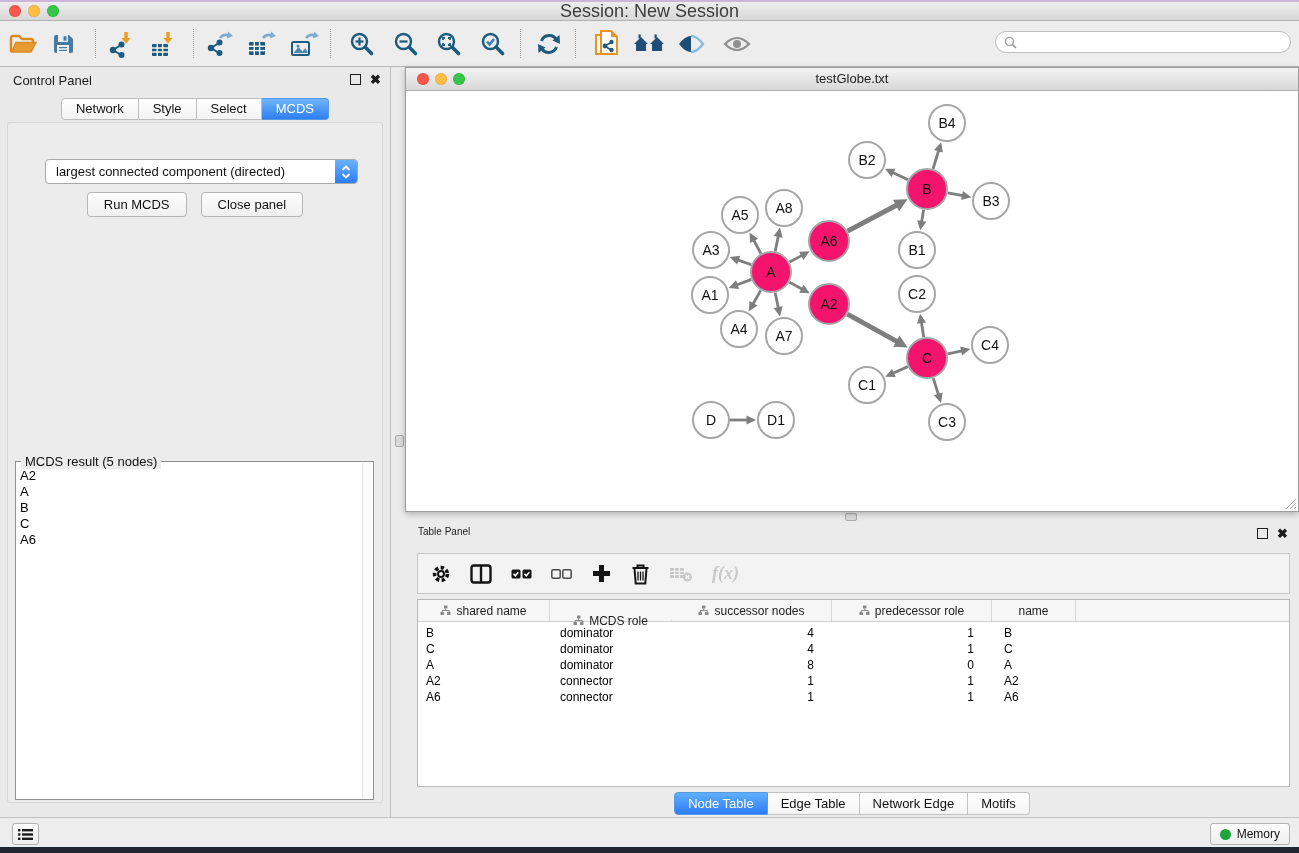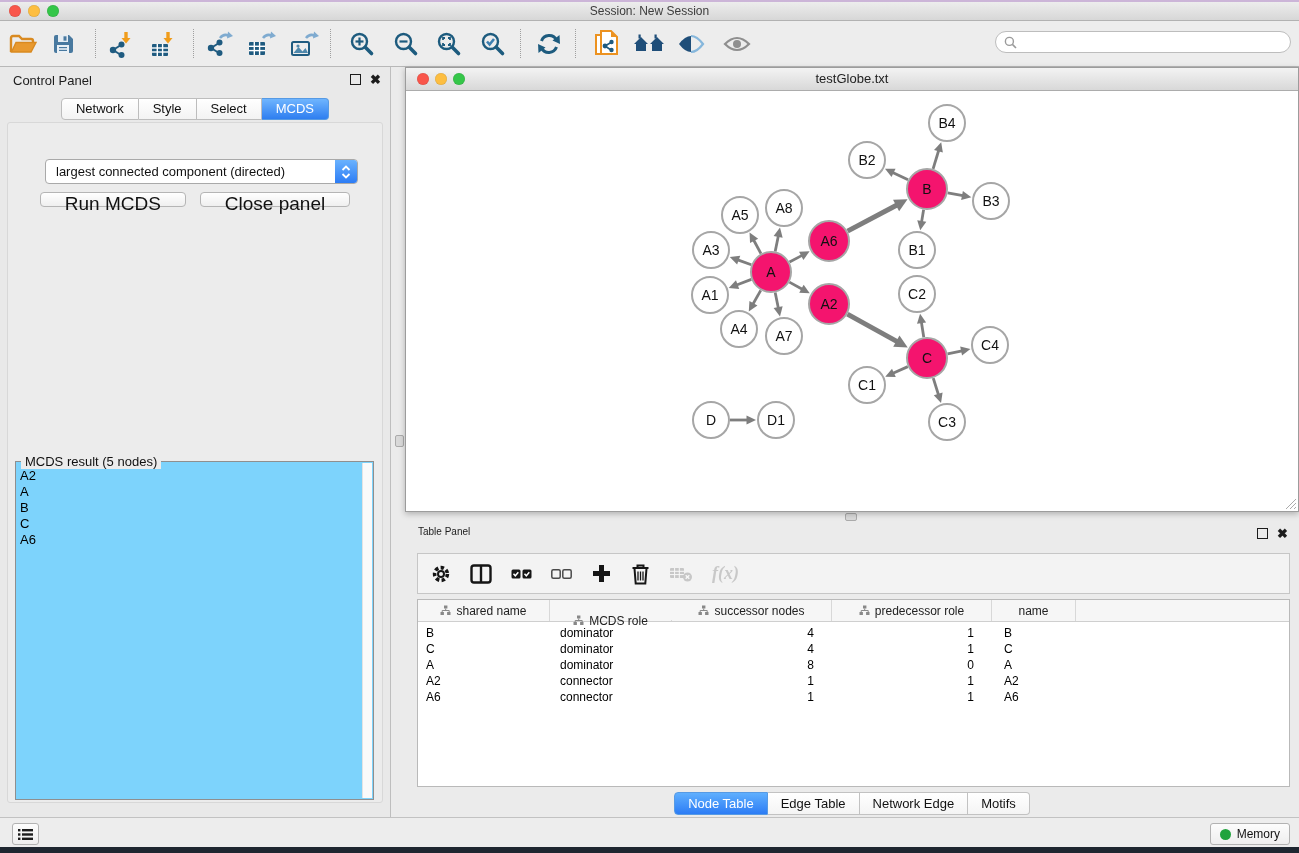--- a/index.html
+++ b/index.html
@@ -1,21 +1,21 @@
 <!DOCTYPE html>
 <html><head>
 <meta charset="utf-8">
 <style>
   html,body{margin:0;padding:0;}
   .screen{position:relative;width:1299px;height:853px;background:#1e2630;font-family:"Liberation Sans",sans-serif;overflow:hidden;-webkit-font-smoothing:antialiased;}
   .top-line{position:absolute;top:0;left:0;width:100%;height:2px;background:#ccb5d8;}
   .app{position:absolute;top:2px;left:0;width:1299px;height:843px;background:#EBEBEB;}
 
   
-  .titlebar{position:absolute;top:0;left:0;right:0;height:18px;background:linear-gradient(#EDEDED,#D7D7D7);border-bottom:1px solid #B2B2B2;text-align:center;font-size:12px;line-height:18px;color:#3c3c3c;}
+  .titlebar{position:absolute;top:0;left:0;right:0;height:18px;background:linear-gradient(#EDEDED,#D7D7D7);border-bottom:1px solid #B2B2B2;text-align:center;font-size:18px;line-height:18px;color:#3c3c3c;}
   .lights{position:absolute;left:9px;top:3px;display:flex;gap:7px;}
   .light{width:12px;height:12px;border-radius:50%;box-shadow:inset 0 0 1px rgba(0,0,0,.35);}
   .light.red{background:#F9564B;}
   .light.yellow{background:#FDBE41;}
   .light.green{background:#35C649;}
 
   
   .toolbar{position:absolute;top:19px;left:0;right:0;height:45px;background:#EDEDED;border-bottom:1px solid #B8B8B8;}
   .tb-btn{position:absolute;top:5px;width:38px;height:35px;display:flex;align-items:center;justify-content:center;}
   .tb-sep{position:absolute;top:8px;height:29px;border-left:1px dotted #9f9f9f;}
@@ -32,22 +32,22 @@
   .cp-tab{height:20px;line-height:20px;padding:0 14px;font-size:13px;background:linear-gradient(#FFFFFF,#F3F3F3);border:1px solid #BDBDBD;border-left:none;color:#111;}
   .cp-tab:first-child{border-left:1px solid #BDBDBD;border-radius:4px 0 0 4px;}
   .cp-tab:last-child{border-radius:0 4px 4px 0;}
   .cp-tab.active{background:linear-gradient(#6FB5FE,#2E7EF0);color:#fff;border-color:#569AE4;}
   .cp-body{position:absolute;left:7px;right:7px;top:55px;bottom:14px;background:#ECECEC;border:1px solid #D8D8D8;border-radius:3px;}
   .opt-label{position:absolute;top:15px;left:0;right:0;text-align:center;font-size:13px;color:#111;}
   .dropdown{position:absolute;left:37px;top:36px;width:313px;height:25px;background:#fff;border:1px solid #A9A9A9;border-radius:4px;box-sizing:border-box;}
   .dd-text{position:absolute;left:10px;top:0;line-height:23px;font-size:13px;color:#111;white-space:nowrap;}
   .dd-stepper{position:absolute;right:0px;top:0px;bottom:0px;width:22px;background:linear-gradient(#6AB2FE,#2C7CF5);border-radius:0 3px 3px 0;display:flex;flex-direction:column;align-items:center;justify-content:center;}
   .btn-row{position:absolute;top:69px;left:0;right:0;display:flex;justify-content:center;gap:14px;}
-  .btn{height:15px;line-height:21px;padding:0 24px;background:linear-gradient(#FFFFFF,#EFEFEF);border:1px solid #B5B5B5;border-radius:4px;font-size:19px;color:#111;}
-  .result-box{position:absolute;left:7px;right:8px;top:338px;bottom:2px;background:#7dd3fc;border:1px solid #8F8F8F;}
+  .btn{height:25px;line-height:21px;padding:0 16px;background:linear-gradient(#FFFFFF,#EFEFEF);border:1px solid #B5B5B5;border-radius:4px;font-size:13px;color:#111;}
+  .result-box{position:absolute;left:7px;right:8px;top:338px;bottom:2px;background:#ffffff;border:1px solid #8F8F8F;}
   .result-legend{position:absolute;top:-8px;left:5px;background:#ECECEC;padding:0 4px;font-size:13px;color:#111;}
   .result-list{position:absolute;left:4px;top:6px;right:12px;bottom:2px;font-size:13px;line-height:16px;color:#000;overflow:hidden;}
   .result-scroll{position:absolute;top:1px;bottom:1px;right:1px;width:9px;background:#FAFAFA;border-left:1px solid #E3E3E3;}
 
   .grip{position:absolute;background:#D9D9D9;border:1px solid #ABABAB;border-radius:2px;}
 
   
   .net-window{position:absolute;left:405px;top:65px;width:894px;height:445px;background:#1d4ed8;border:1px solid #9C9C9C;box-sizing:border-box;box-shadow:0 2px 6px rgba(0,0,0,.25);}
   .nw-titlebar{position:relative;height:22px;background:linear-gradient(#F3F3F3,#D8D8D8);border-bottom:1px solid #ACACAC;text-align:center;font-size:13px;line-height:22px;color:#222;}
   .nw-lights{position:absolute;left:11px;top:5px;display:flex;gap:6px;}

